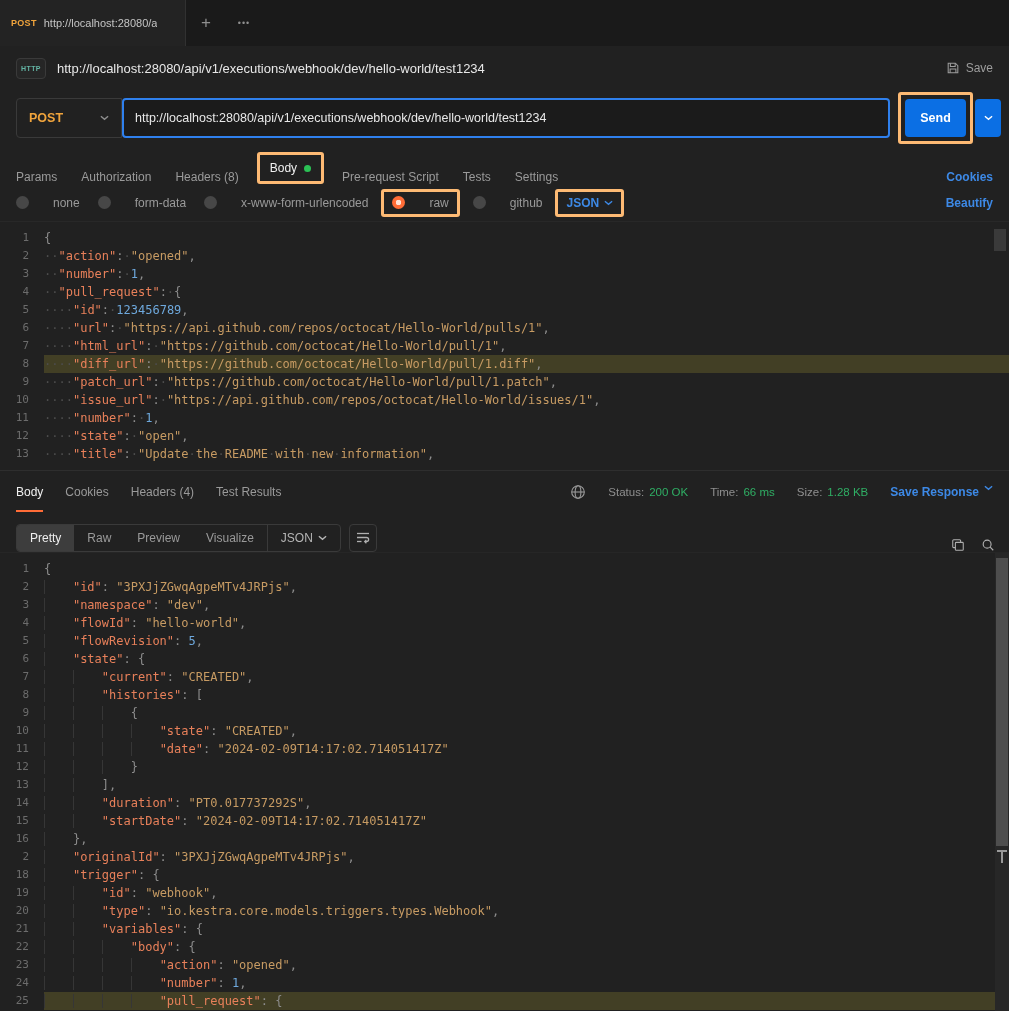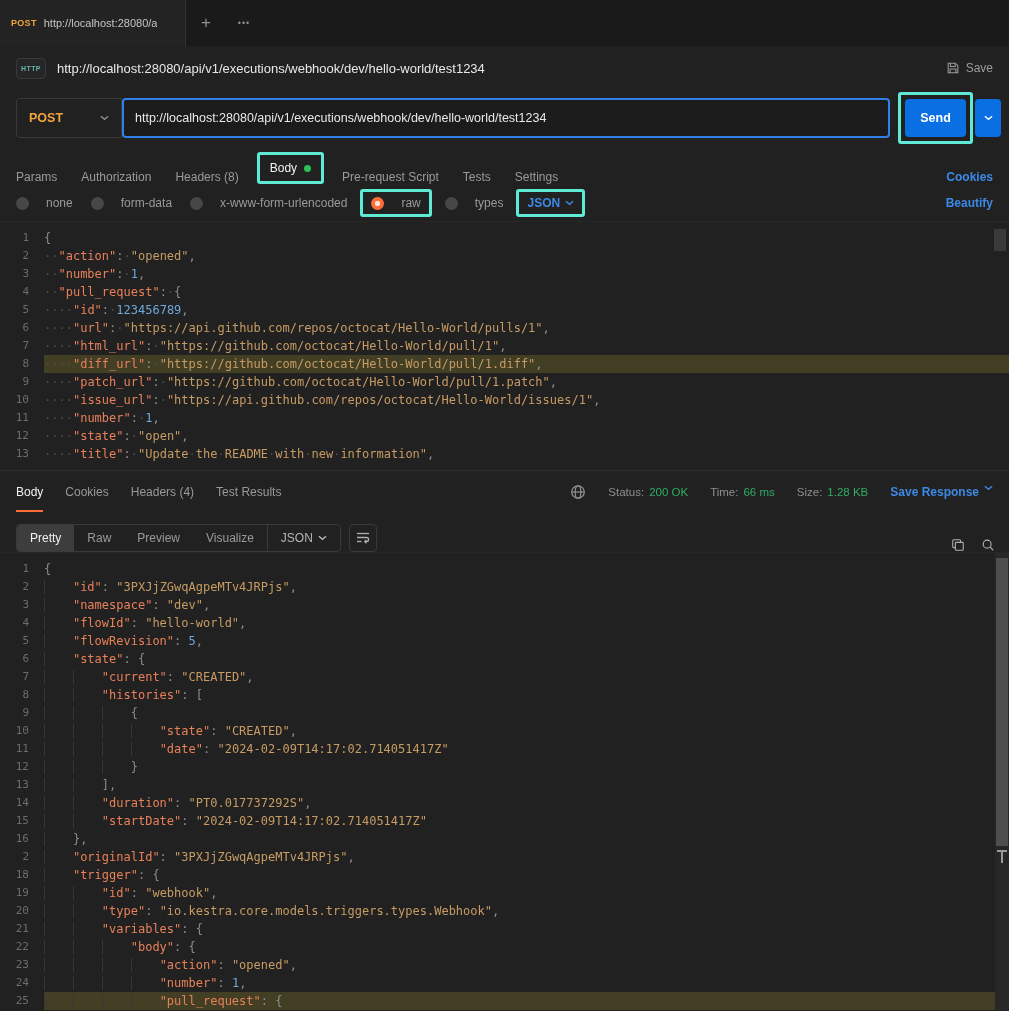--- a/index.html
+++ b/index.html
@@ -20,38 +20,38 @@
   .titlebar{height:44px;display:flex;align-items:center;gap:11px;padding:0 16px}
   .http-badge{width:30px;height:21px;border:1px solid #3a3a3a;border-radius:4px;background:#262626;color:#64b5a5;font-size:7px;font-weight:700;display:flex;align-items:center;justify-content:center;letter-spacing:.4px;flex:none}
   .req-title{font-size:13px;color:#e8e8e8;white-space:nowrap;overflow:hidden}
   .save-btn{margin-left:auto;display:flex;align-items:center;gap:6px;color:#9d9d9d;font-size:12px;cursor:default;flex:none}
 
   
   .urlrow{height:56px;display:flex;align-items:center;padding:0 8px 0 16px}
   .method{width:106px;height:40px;border:1px solid #3a3a3a;border-radius:4px 0 0 4px;display:flex;align-items:center;justify-content:space-between;padding:0 12px;background:#212121;flex:none;cursor:default}
   .method-label{color:#f0a43c;font-weight:700;font-size:12.5px}
   .url-input{flex:1;height:40px;border:2px solid #2f80ed;border-radius:4px;background:#1b1b1b;color:#e8e8e8;font-size:12.5px;padding:0 11px;outline:none;font-family:"Liberation Sans",sans-serif;min-width:0}
-  .annot{border:3px solid #5eead4;border-radius:3px}
+  .annot{border:3px solid #fdba74;border-radius:3px}
   .annot-send{margin-left:8px;padding:4px;flex:none}
   .send{width:61px;height:38px;background:#0b6fe4;border:none;border-radius:4px;color:#fff;font-weight:700;font-size:12.5px;font-family:"Liberation Sans",sans-serif;cursor:default}
   .send-split{margin-left:2px;width:26px;height:38px;background:#0b6fe4;border:none;border-radius:4px;display:flex;align-items:center;justify-content:center;cursor:default;flex:none}
 
   
   .reqtabs{height:38px;display:flex;align-items:flex-end;gap:24px;padding:0 16px;font-size:12px;color:#9a9a9a}
   .rtab{cursor:default;white-space:nowrap}
   .rtab.active{color:#f0f0f0}
   .annot-body{padding:6px 10px;margin:0 -6px;display:flex;align-items:center}
   .annot-body .rtab{display:flex;align-items:center;gap:7px}
   .greendot{width:7px;height:7px;border-radius:50%;background:#2bc155}
   .link{color:#3d89e6;font-weight:600;font-size:12px;cursor:default;white-space:nowrap}
   .push{margin-left:auto}
 
   
   .modes{height:38px;display:flex;align-items:center;gap:18px;padding:0 16px;font-size:12px;color:#9a9a9a;border-bottom:1px solid #282828}
-  .mode{display:flex;align-items:flex-end;gap:17px;cursor:default;white-space:nowrap}
+  .mode{display:flex;align-items:flex-start;gap:24px;cursor:default;white-space:nowrap}
   .radio{width:13px;height:13px;border-radius:50%;background:#474747;flex:none}
   .radio.sel{background:radial-gradient(circle,#ffe2d6 0 2.6px,#ff6c37 3px)}
   .annot-raw,.annot-json{padding:4px 8px;margin:0 -5px;display:flex;align-items:center}
   .lang-link{display:flex;align-items:center;gap:5px;color:#3d89e6;font-weight:600;cursor:default}
 
   
   .editor{position:relative;font-family:"DejaVu Sans Mono",monospace;font-size:12px;line-height:18px;overflow:hidden;background:#212121}
   .req-editor{height:248px}
   .resp-editor{height:459px;border-top:1px solid #262626}
   .code{padding-top:7px}
@@ -165,21 +165,21 @@
     <span>x-www-form-urlencoded</span>
   </label>
   <div class="annot annot-raw">
     <label class="mode">
       <span class="radio sel"></span>
       <span>raw</span>
     </label>
   </div>
   <label class="mode">
     <span class="radio"></span>
-    <span>types</span>
+    <span>github</span>
   </label>
   <div class="annot annot-json">
     <div class="lang-link">
       <span>JSON</span>
       <svg width="9" height="6" viewBox="0 0 10 6" fill="none" stroke="#3d89e6" stroke-width="1.5">
           <path d="M1 1l4 3.5L9 1"></path>
         </svg>
     </div>
   </div>
   <div class="link push">Beautify</div>

